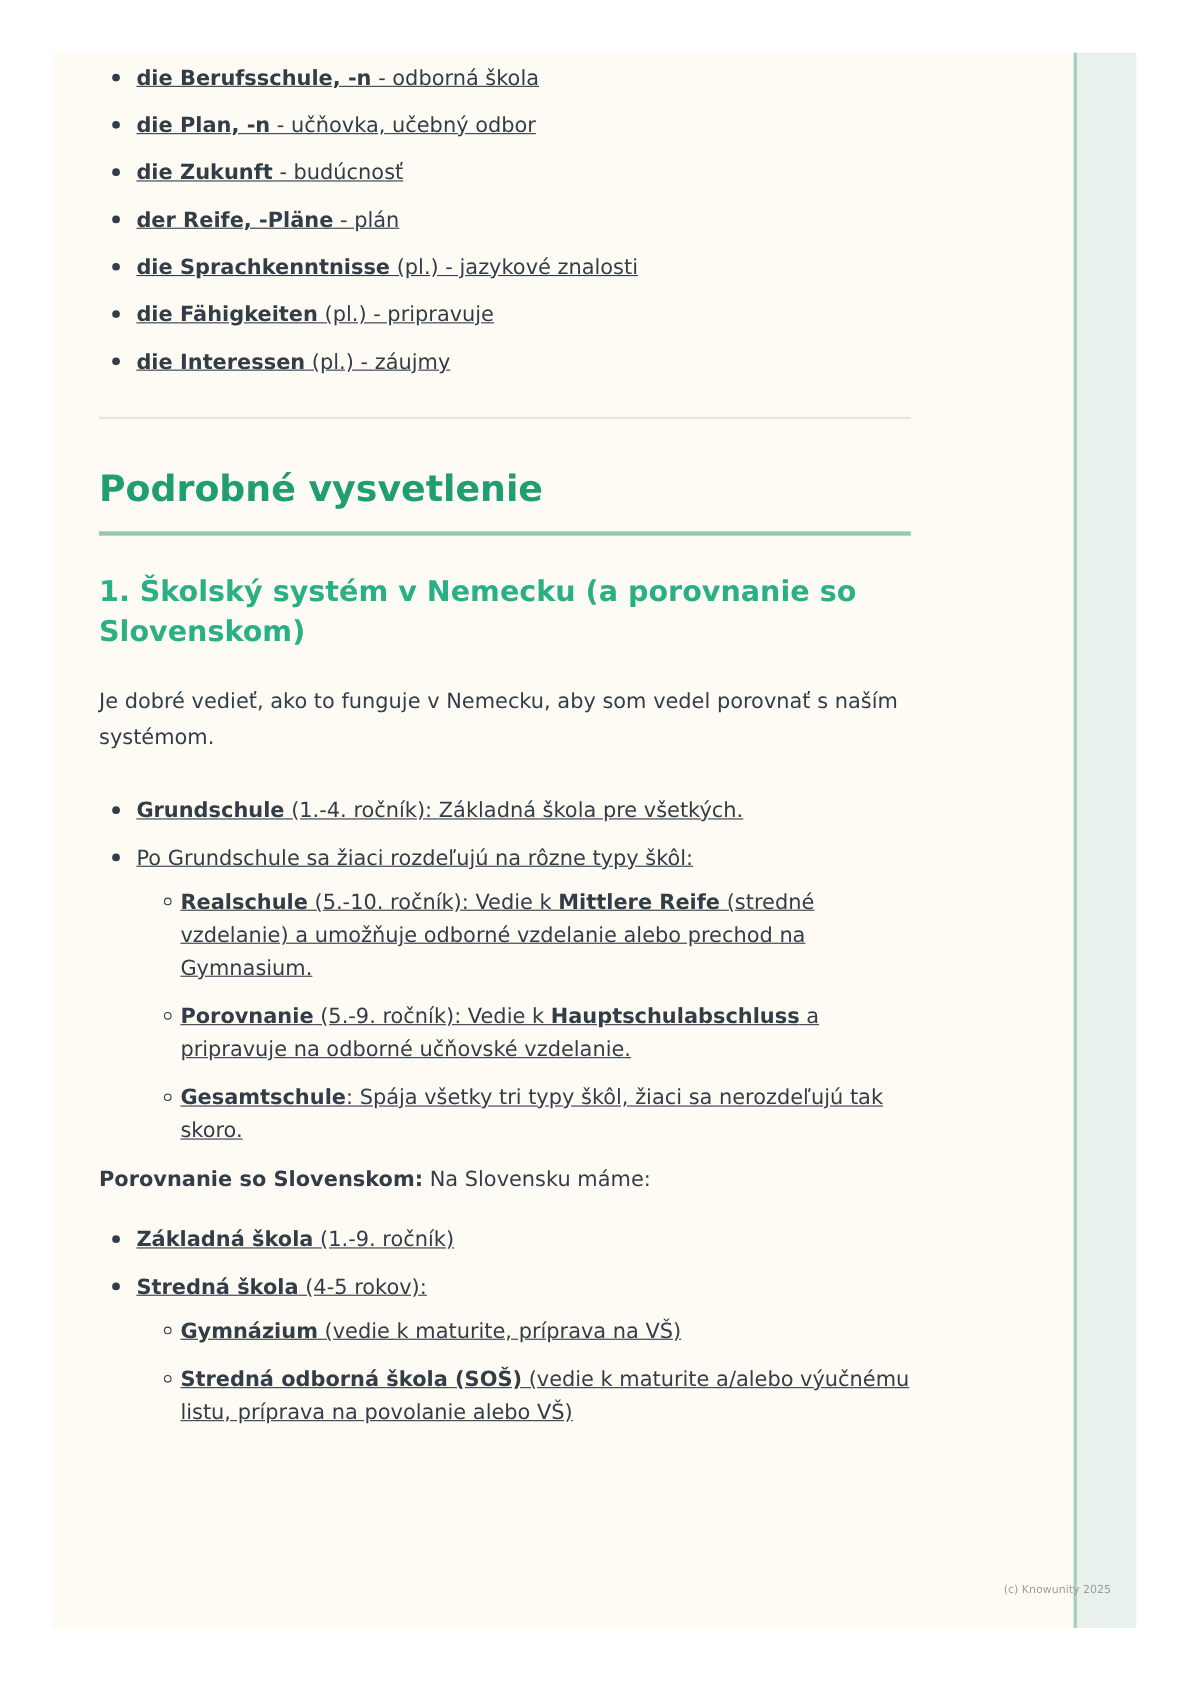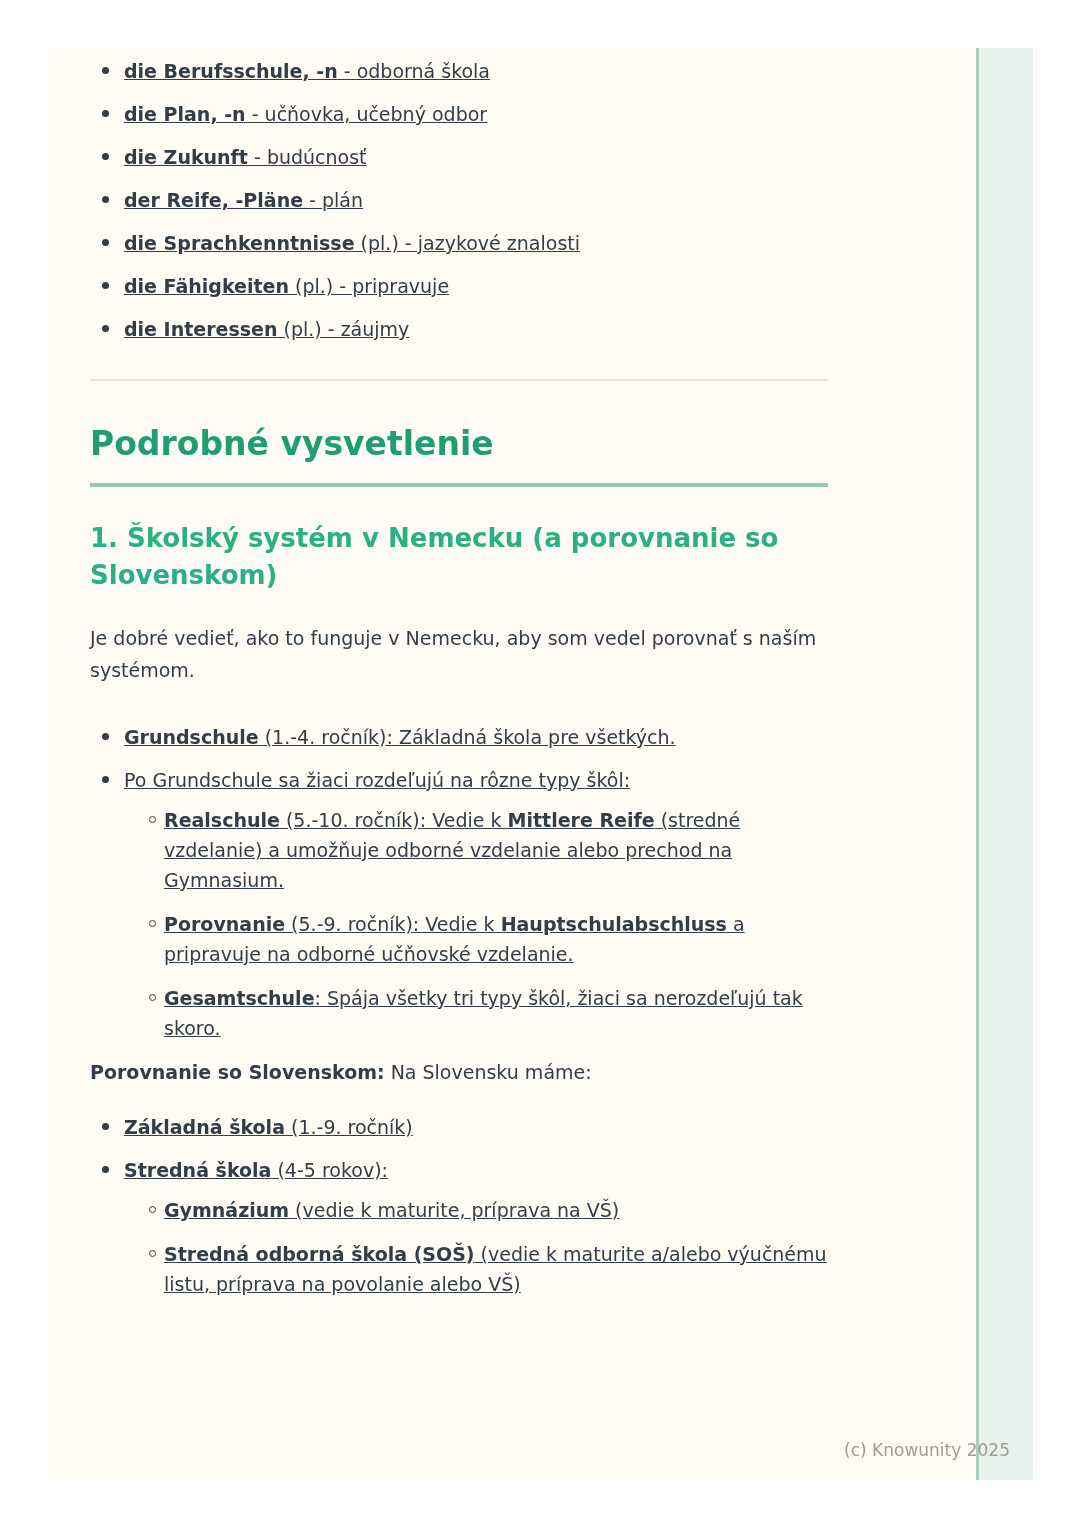--- a/index.html
+++ b/index.html
@@ -48,21 +48,21 @@
   }
   p.intro { margin:28px 0 0 0; line-height:32px; }
   ul.schools { margin-top:36px; }
   p.compare { margin:2px 0 0 0; line-height:30px; }
   ul.schools-sk { margin-top:25px; }
   .seg-bold { font-weight:700; }
   .seg-italic { font-style:italic; }
   .seg-normal { font-weight:400; }
   .footer {
     position:absolute; top:1440px; right:70px;
-    font-size:17px; color:#9c9c99;
+    font-size:10px; color:#9c9c99;
   }
 </style>
 </head>
 <body>
 
 <div class="paper">
   <div class="accent-strip"></div>
 
   <div class="content">
 

